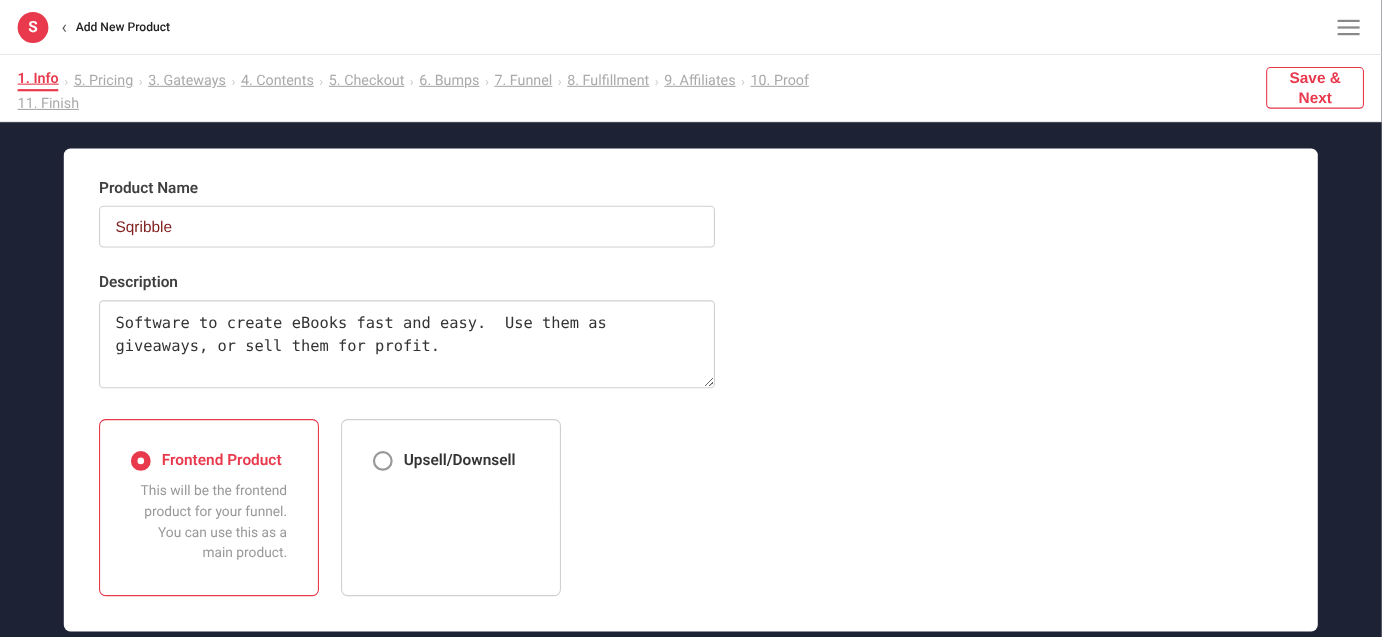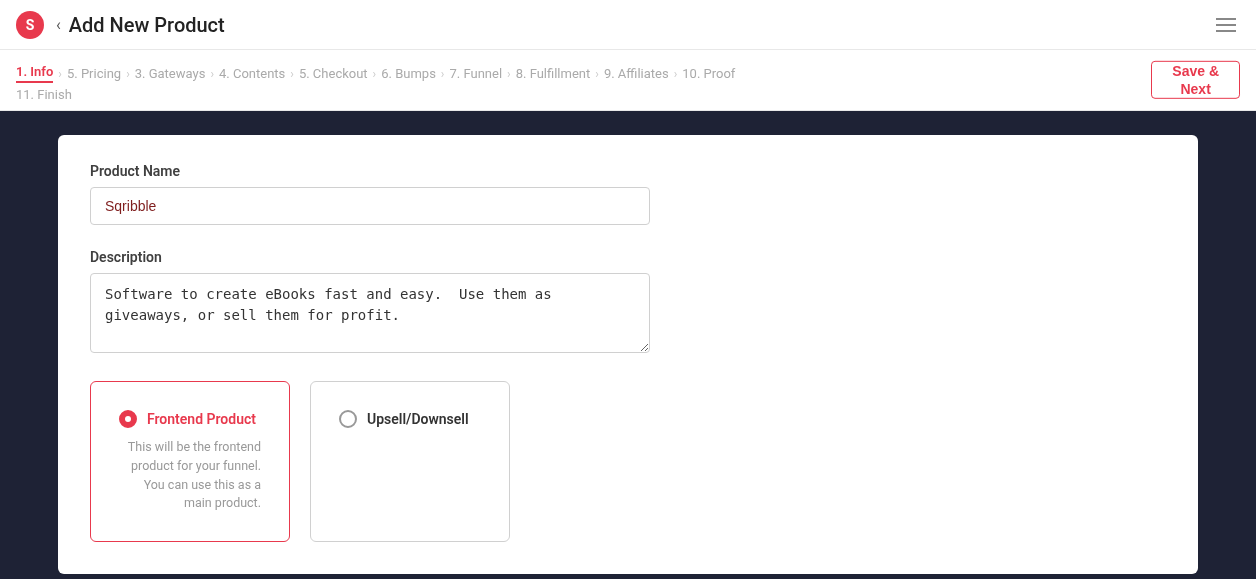--- a/index.html
+++ b/index.html
@@ -30,21 +30,21 @@
     }
     .header-back {
       display: flex;
       align-items: center;
       color: #555;
       cursor: pointer;
       margin-right: 8px;
       font-size: 16px;
     }
     .header-title {
-      font-size: 20px;
+      font-size: 11px;
       font-weight: 500;
       color: #222;
     }
     .header-menu {
       margin-left: auto;
       color: #888;
       cursor: pointer;
       font-size: 18px;
       display: flex;
       flex-direction: column;
@@ -76,20 +76,21 @@
       flex: 1;
       row-gap: 4px;
     }
     .breadcrumb-item {
       display: flex;
       align-items: center;
       font-size: 13px;
       color: #aaa;
       cursor: pointer;
       white-space: nowrap;
+      text-decoration: underline;
     }
     .breadcrumb-item.active {
       color: #e8394d;
       font-weight: 600;
     }
     .breadcrumb-item.active .bc-label {
       border-bottom: 2px solid #e8394d;
       padding-bottom: 2px;
     }
     .breadcrumb-separator {

